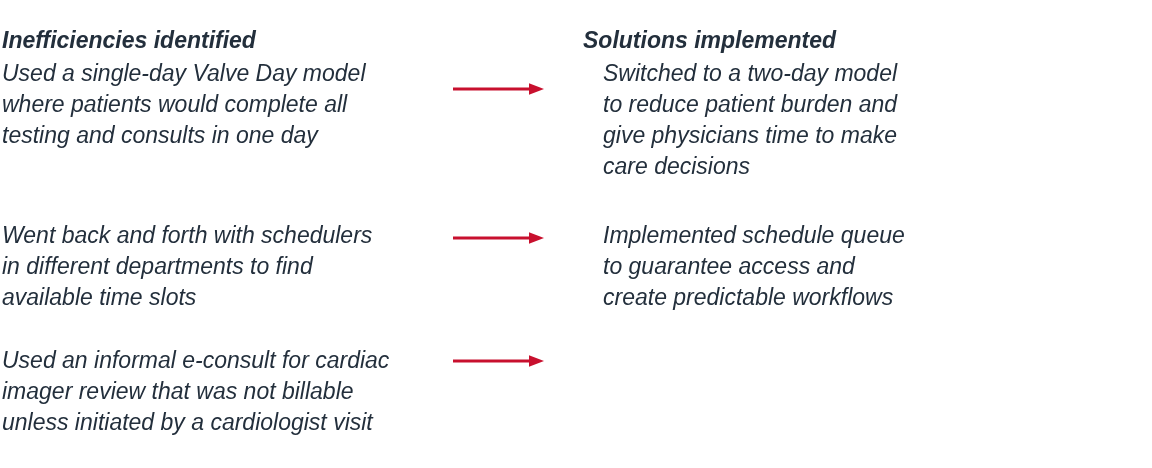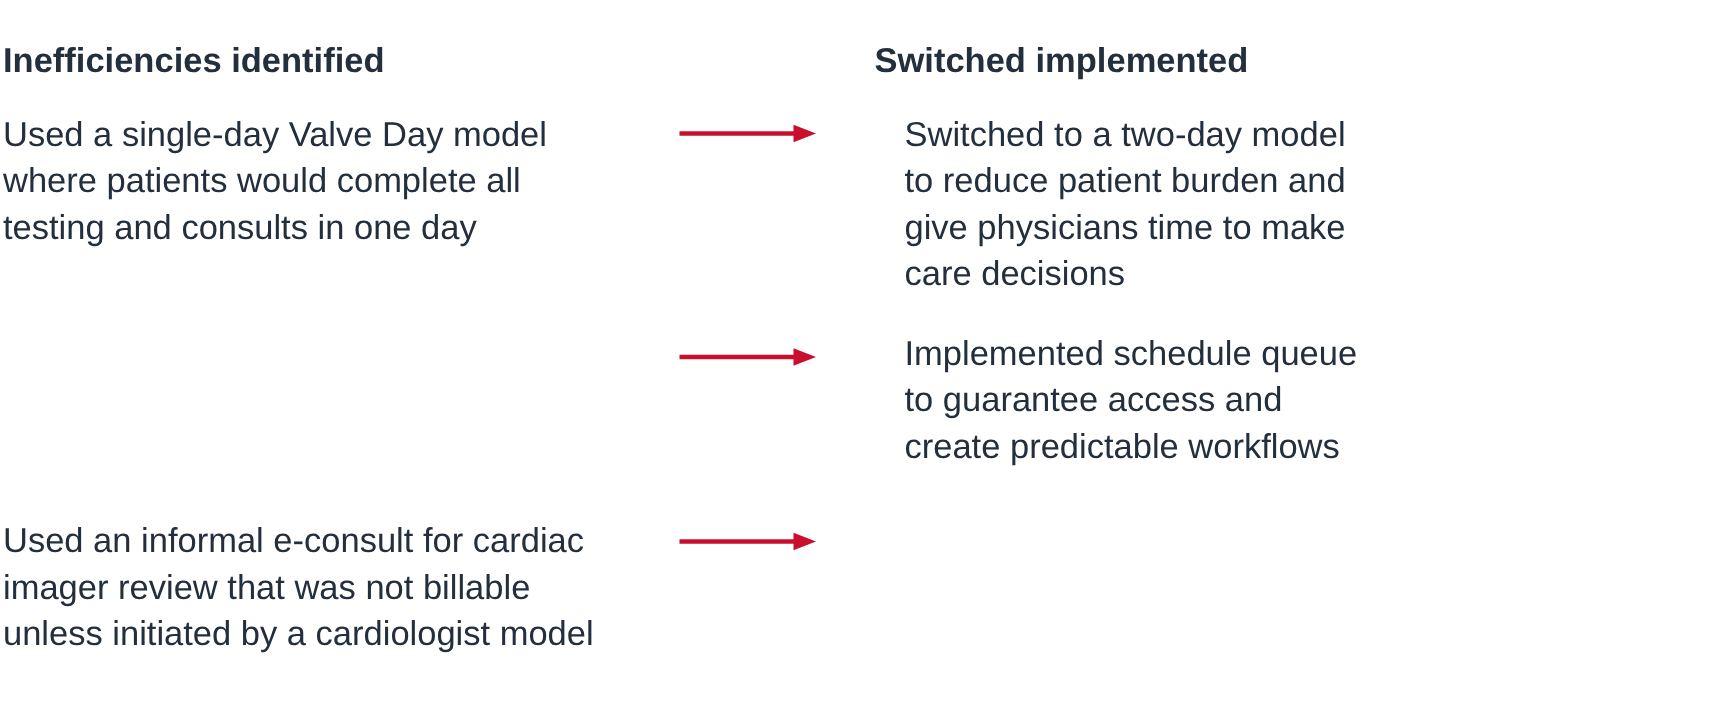--- a/index.html
+++ b/index.html
@@ -12,20 +12,21 @@
   body {
     font-family: "Liberation Sans", sans-serif;
     color: var(--text-color);
   }
   .canvas {
     position: relative;
     width: 1015px;
     height: 468px;
     background: var(--bg-color);
     overflow: hidden;
+    font-style: italic;
   }
   .col-header {
     position: absolute;
     top: 25px;
     font-size: 23px;
     line-height: 31px;
     font-weight: 700;
     color: var(--text-color);
     white-space: pre-line;
   }
@@ -34,21 +35,21 @@
   .item {
     position: absolute;
     font-size: 23px;
     line-height: 31px;
     font-weight: 400;
     color: var(--text-color);
     white-space: pre-line;
   }
   .item.left  { left: 2px;   width: 455px; }
   .item.right { left: 583px; width: 400px; margin-left: 20px; }
-  .row-1 { top: 74px; }
+  .row-1 { top: 58px; }
   .row-2 { top: 220px; }
   .row-3 { top: 345px; }
   .arrow {
     position: absolute;
     left: 452px;
     width: 92px;
     height: 16px;
   }
   .arrow.a-1 { top: 81px; }
   .arrow.a-2 { top: 230px; }
@@ -57,28 +58,31 @@
   .arrow line    { stroke: var(--arrow-color); }
   .arrow polygon { fill: var(--arrow-color); }
 </style>
 </head>
 <body>
 
 <div class="canvas">
 
   <div class="col-header left">Inefficiencies identified</div>
 
-  <div class="col-header right">Switched implemented</div>
+  <div class="col-header right">Solutions implemented</div>
 
   <p class="item left row-1">Used a single-day Valve Day model
 where patients would complete all
 testing and consults in one day</p>
+  <p class="item left row-2">Went back and forth with schedulers
+in different departments to find
+available time slots</p>
   <p class="item left row-3">Used an informal e-consult for cardiac
 imager review that was not billable
-unless initiated by a cardiologist model</p>
+unless initiated by a cardiologist visit</p>
 
   <div class="arrow a-1">
     <svg width="92" height="16" viewBox="0 0 92 16" aria-hidden="true">
       <line x1="1" y1="8" x2="79" y2="8" stroke-width="3"></line>
       <polygon points="77,2.2 92,8 77,13.8"></polygon>
     </svg>
   </div>
   <div class="arrow a-2">
     <svg width="92" height="16" viewBox="0 0 92 16" aria-hidden="true">
       <line x1="1" y1="8" x2="79" y2="8" stroke-width="3"></line>

